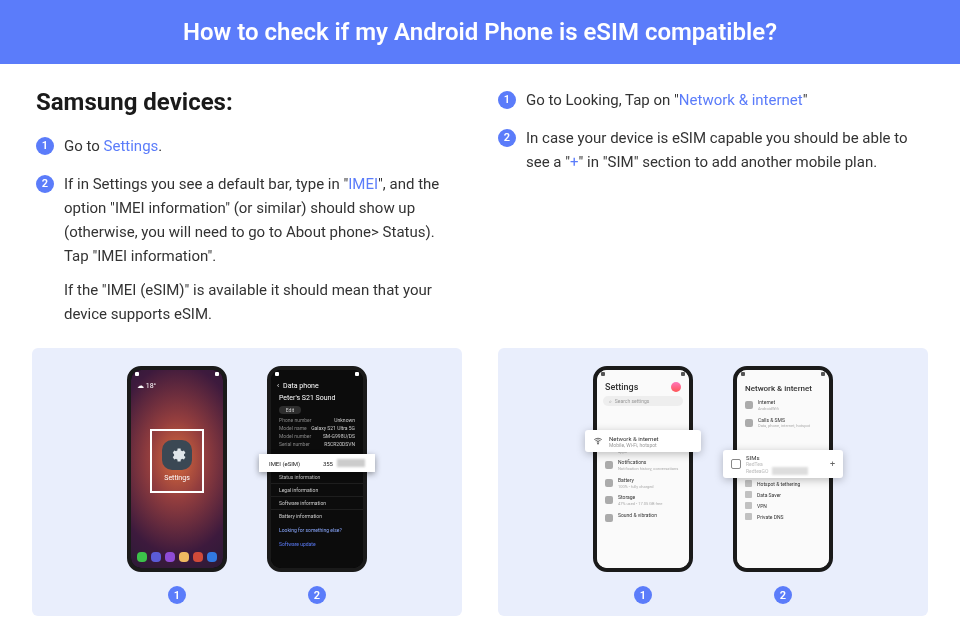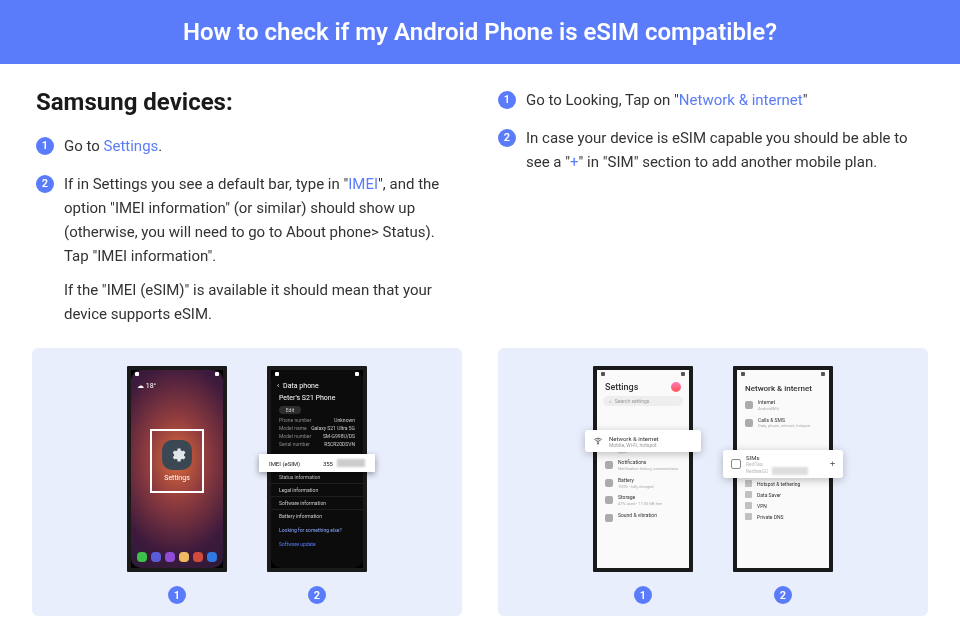--- a/index.html
+++ b/index.html
@@ -75,21 +75,21 @@
       gap: 40px;
     }
     .phone-wrap {
       display: flex;
       flex-direction: column;
       align-items: center;
     }
     .phone {
       width: 100px;
       height: 206px;
-      border-radius: 1px;
+      border-radius: 14px;
       border: 4px solid #1a1a1a;
       background: #000;
       position: relative;
       overflow: visible;
     }
     .phone-light { background: #fafafa; }
     .phone-inner {
       position: absolute;
       inset: 0;
       border-radius: 10px;
@@ -255,21 +255,21 @@
       </div>
 
       <div class="phone-wrap">
         <div class="phone p2">
           <div class="phone-inner">
             <div class="statusbar">
                 <span class="dot4"></span>
                 <span class="dot4"></span>
               </div>
             <div class="p2-title">‹ <span>Data phone</span></div>
-            <div class="p2-sub">Peter's S21 Phone</div>
+            <div class="p2-sub">Peter's S21 Sound</div>
             <div class="p2-edit">Edit</div>
             <div id="p2rows">
                 <div class="p2-row">
                   <span>Phone number</span>
                   <span class="v">Unknown</span>
                 </div>
                 <div class="p2-row">
                   <span>Model name</span>
                   <span class="v">Galaxy S21 Ultra 5G</span>
                 </div>

